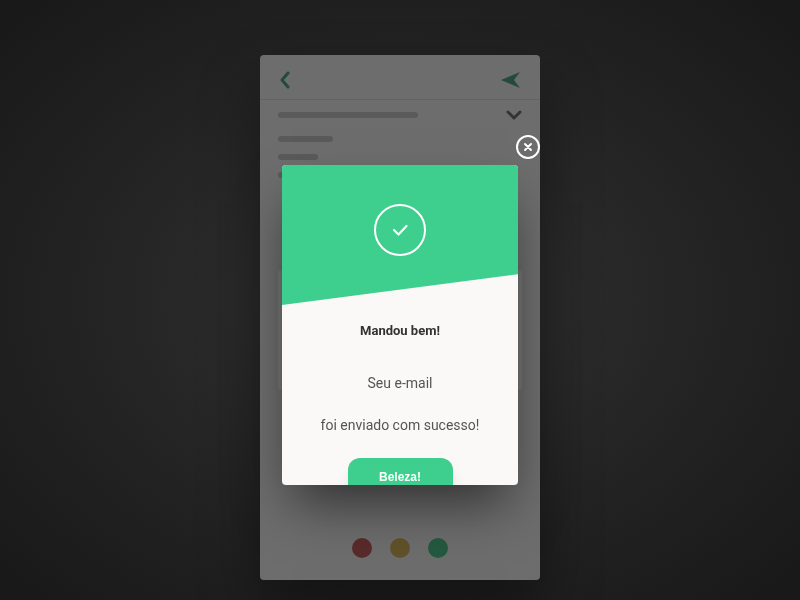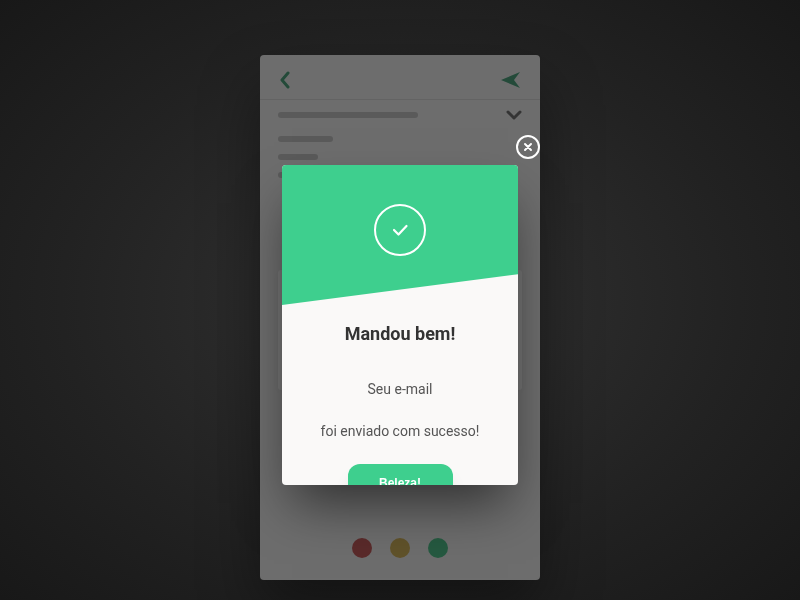--- a/index.html
+++ b/index.html
@@ -87,21 +87,21 @@
       margin-top: -10px;
     }
     .check-circle svg { display: block; }
     
     .modal-body {
       padding: 18px 22px 0;
       text-align: center;
     }
     .modal-title {
       font-weight: 700;
-      font-size: 18px;
+      font-size: 13px;
       color: #333;
       margin-bottom: 14px;
     }
     .modal-text {
       font-size: 14px;
       line-height: 1.5;
       color: #555;
       white-space: pre-line;
     }
     

